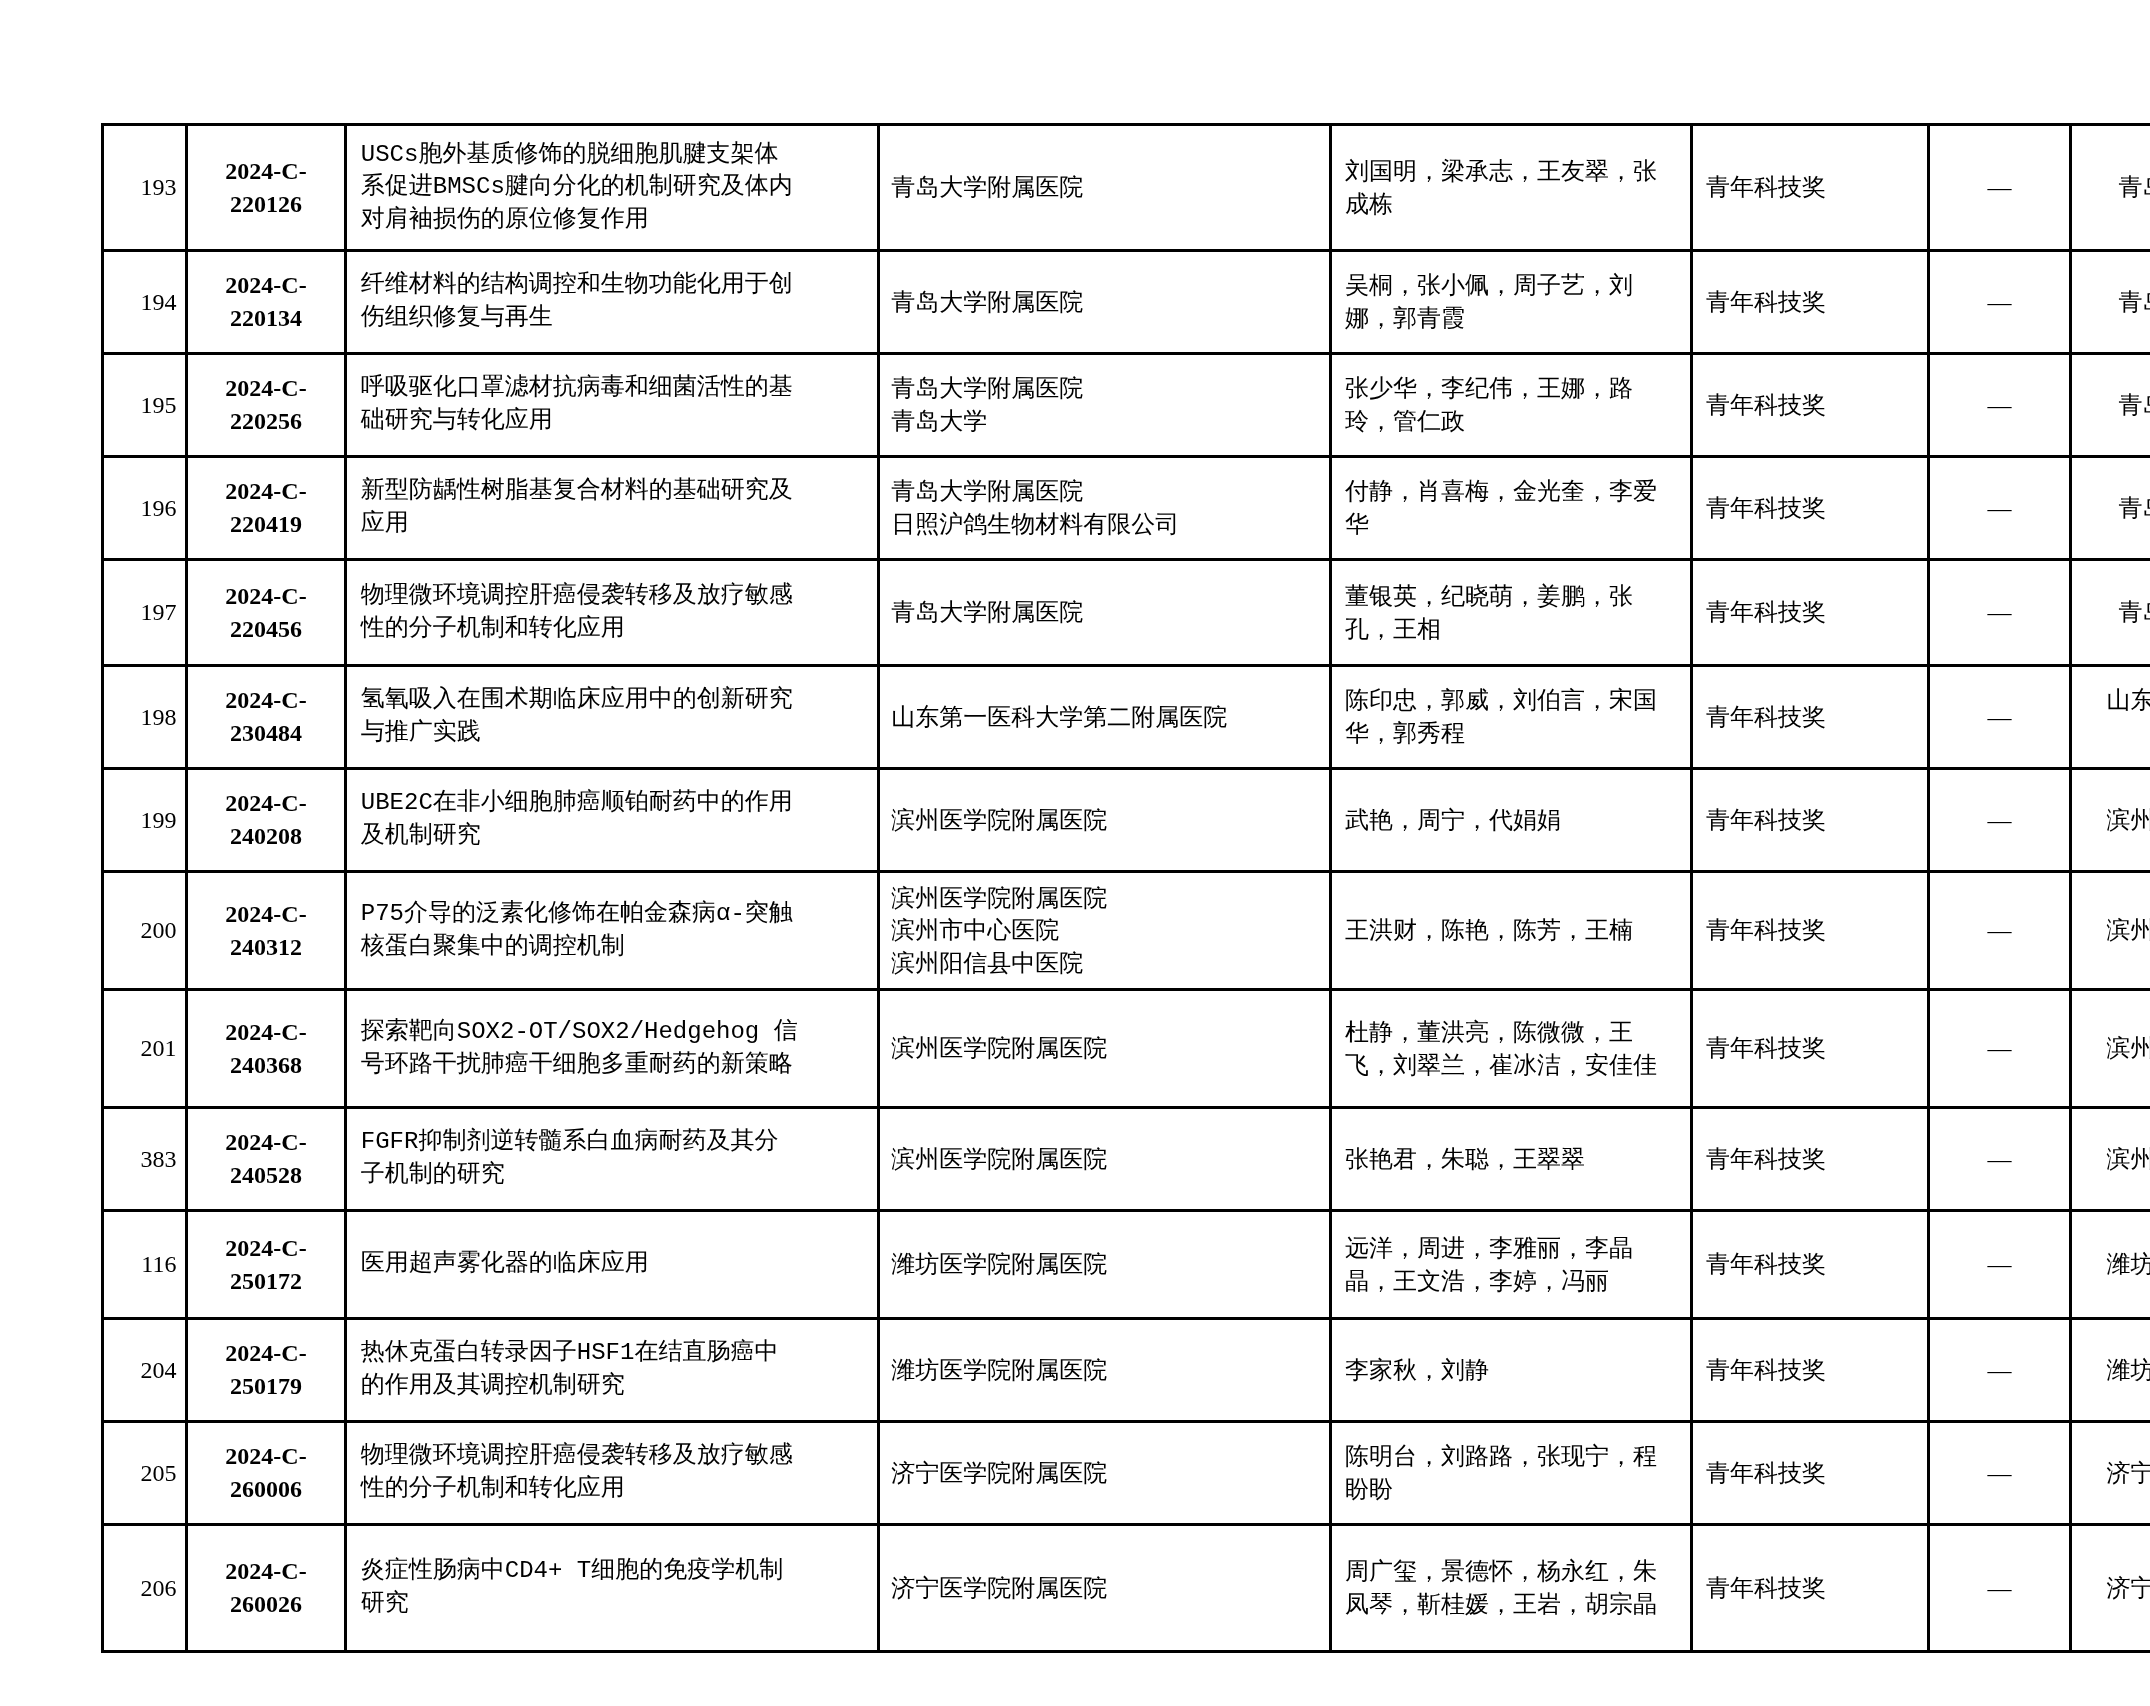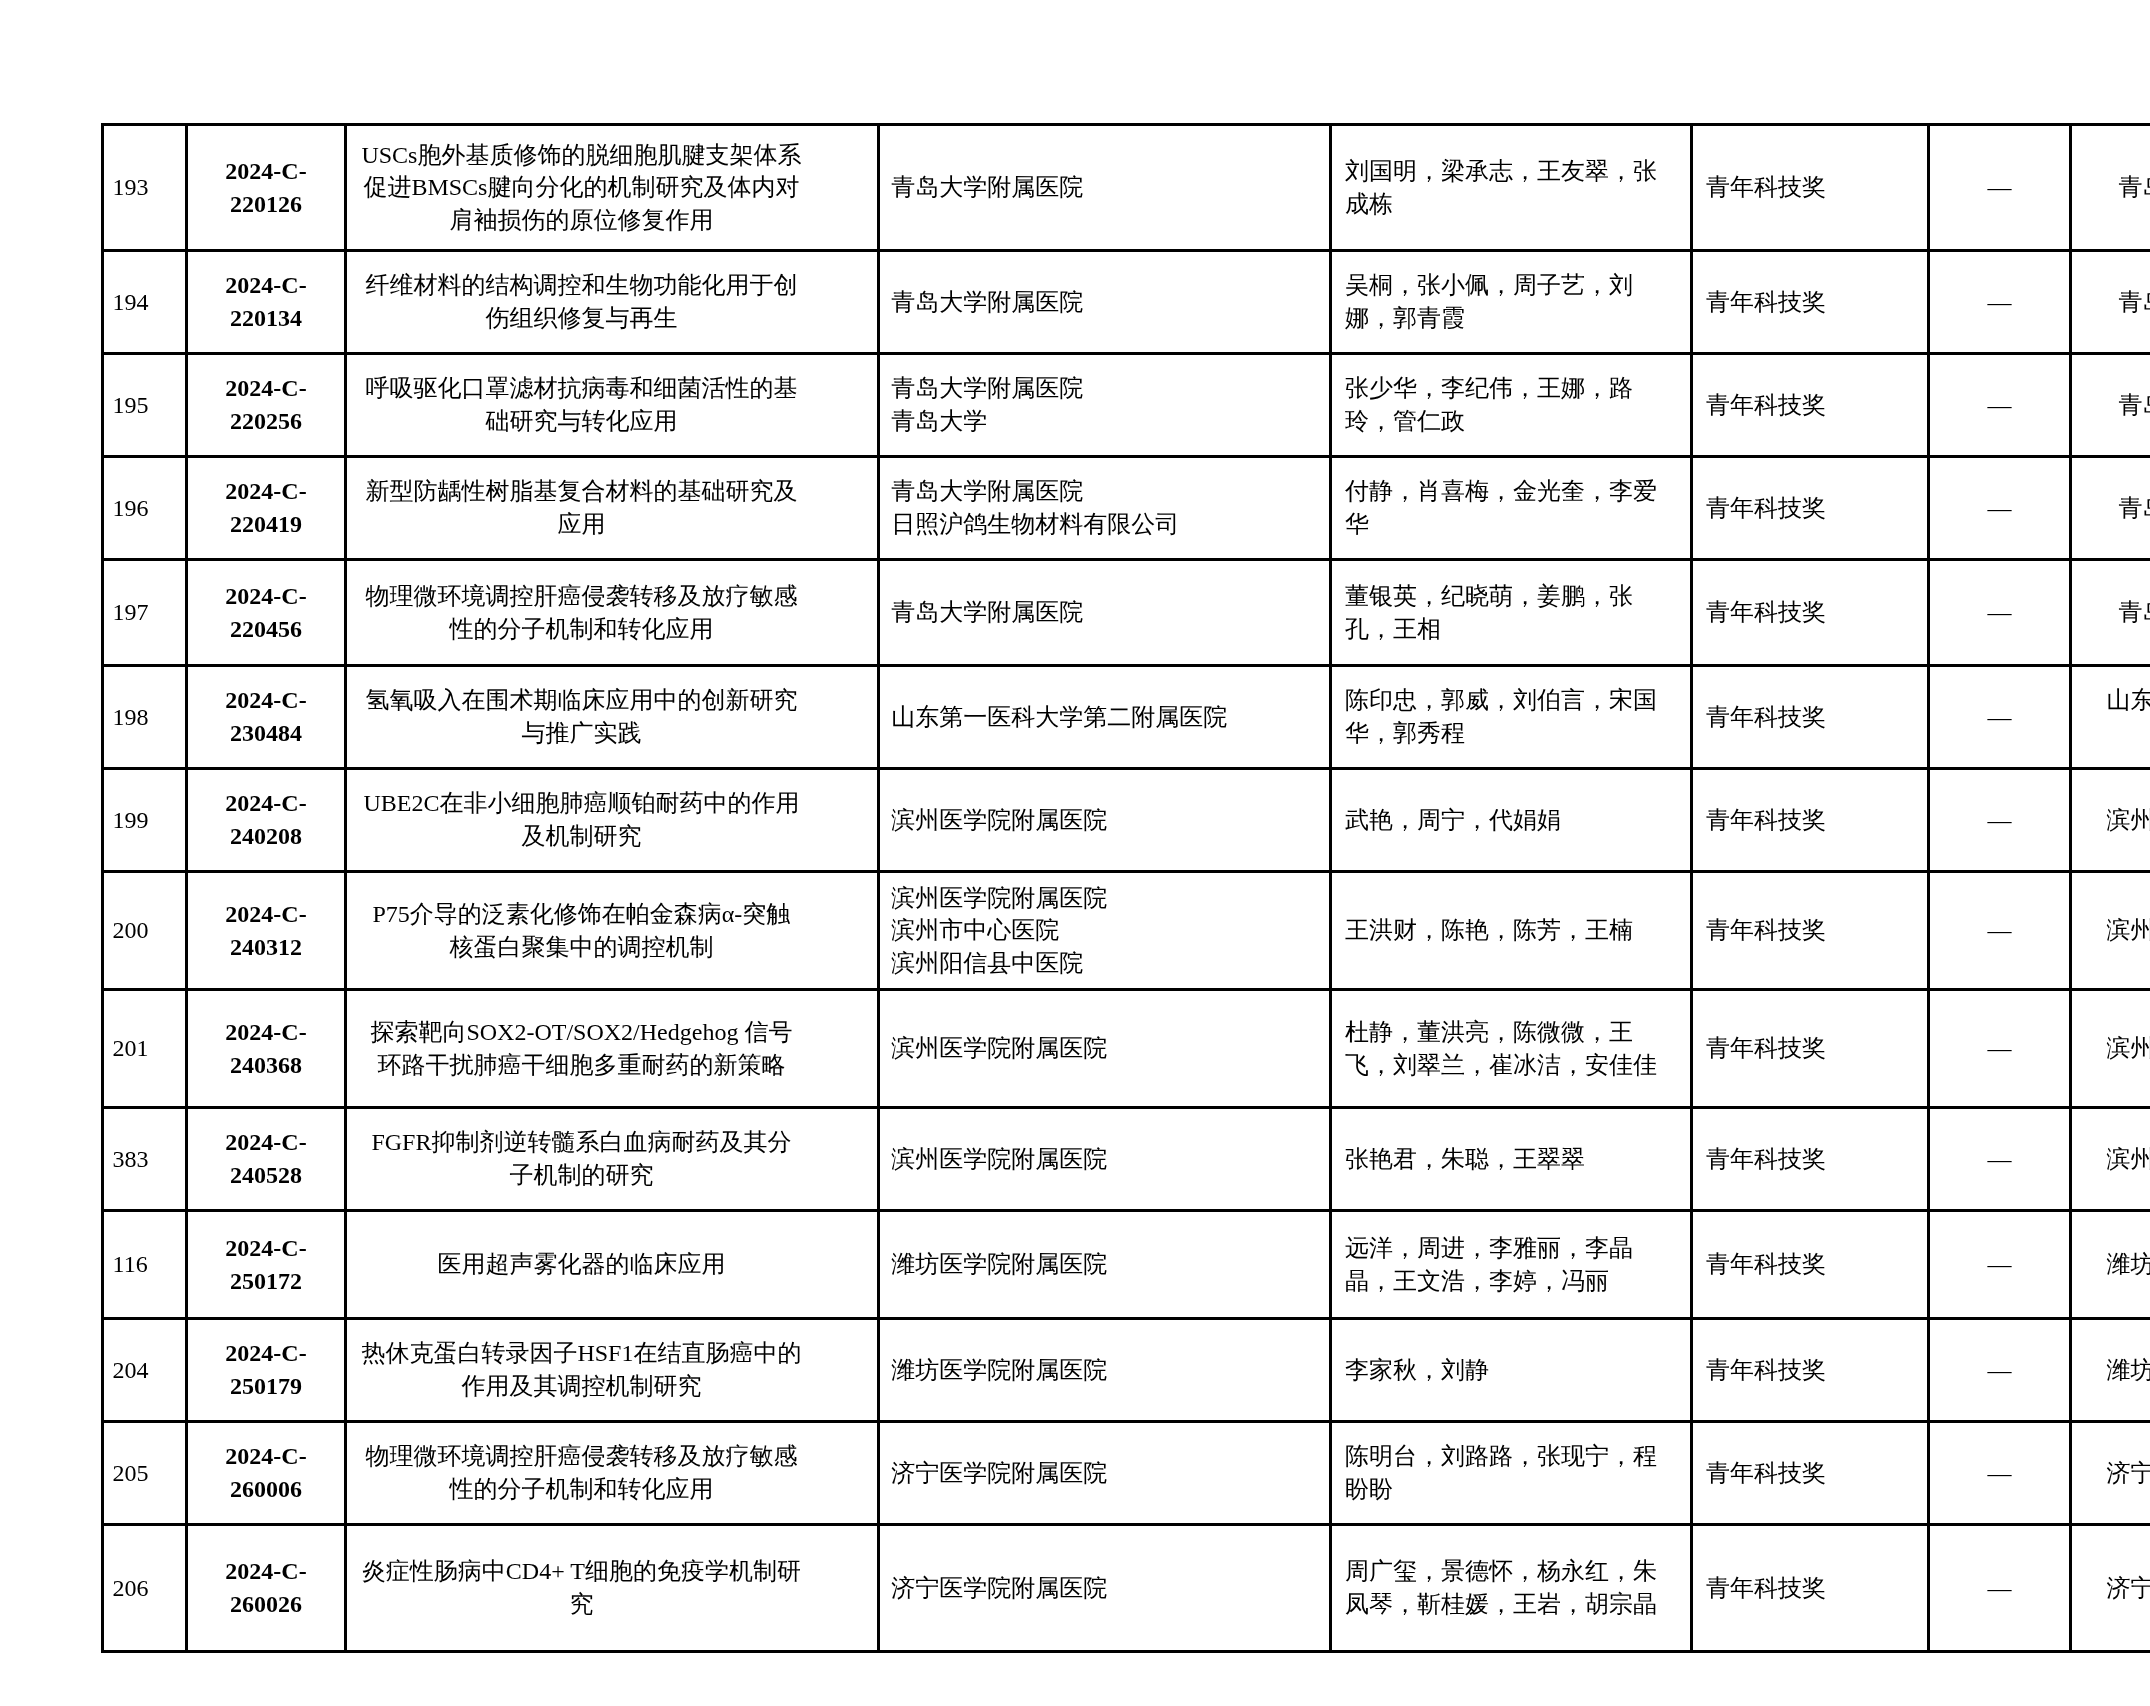--- a/index.html
+++ b/index.html
@@ -45,23 +45,23 @@
     word-break: break-word;
   }
   tr { height: 103px; }
   tr:nth-child(1)  { height: 126px; }
   tr:nth-child(5)  { height: 106px; }
   tr:nth-child(8)  { height: 118px; }
   tr:nth-child(9)  { height: 118px; }
   tr:nth-child(11) { height: 108px; }
   tr:nth-child(14) { height: 127px; }
 
-  td.no    { text-align: left; }
+  td.no    { text-align: right; }
   td.code  { text-align: center; white-space: pre-line; font-weight: bold; }
-  td.title { text-align: center; padding: 6px 75px 6px 13.8px; }
+  td.title { text-align: left; padding: 6px 75px 6px 13.8px; font-family: Liberation Mono, monospace; }
   td.org   { text-align: left; white-space: pre-line; padding: 6px 17px 6px 11.2px; }
   td.people{ text-align: left; padding: 6px 28px 6px 13px; }
   td.award { text-align: left; padding-left: 13px; margin-top: 28px; }
   td.dash  { text-align: center; }
   td.rec   { text-align: center; padding: 6px 31px; }
 </style>
 </head>
 <body>
 
 <div class="sheet">

